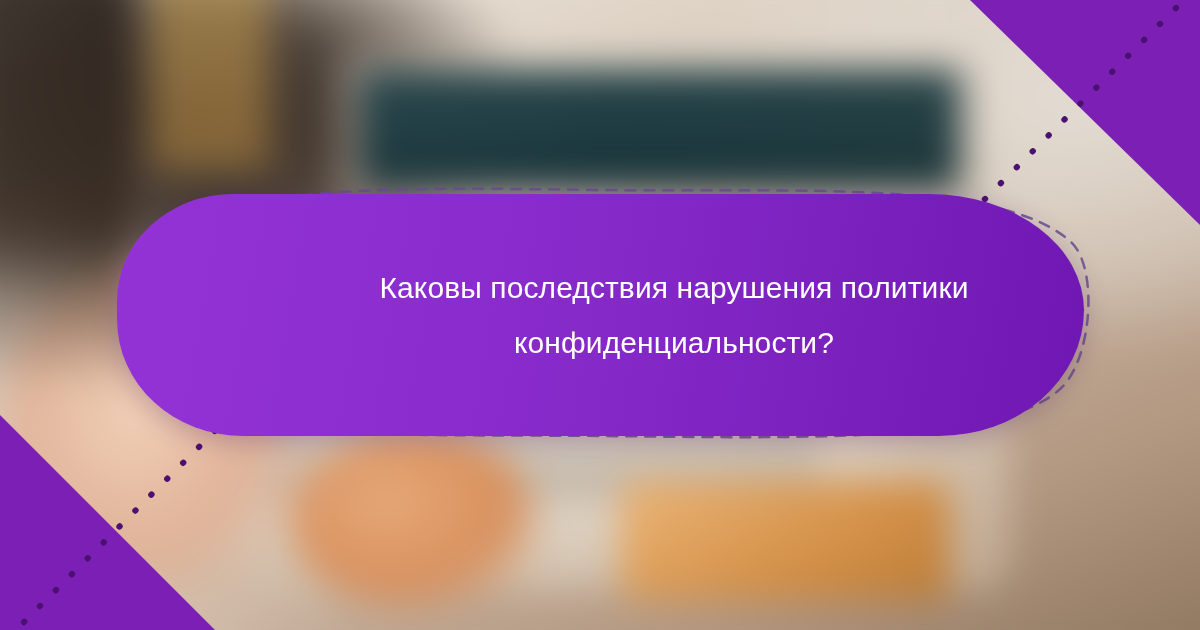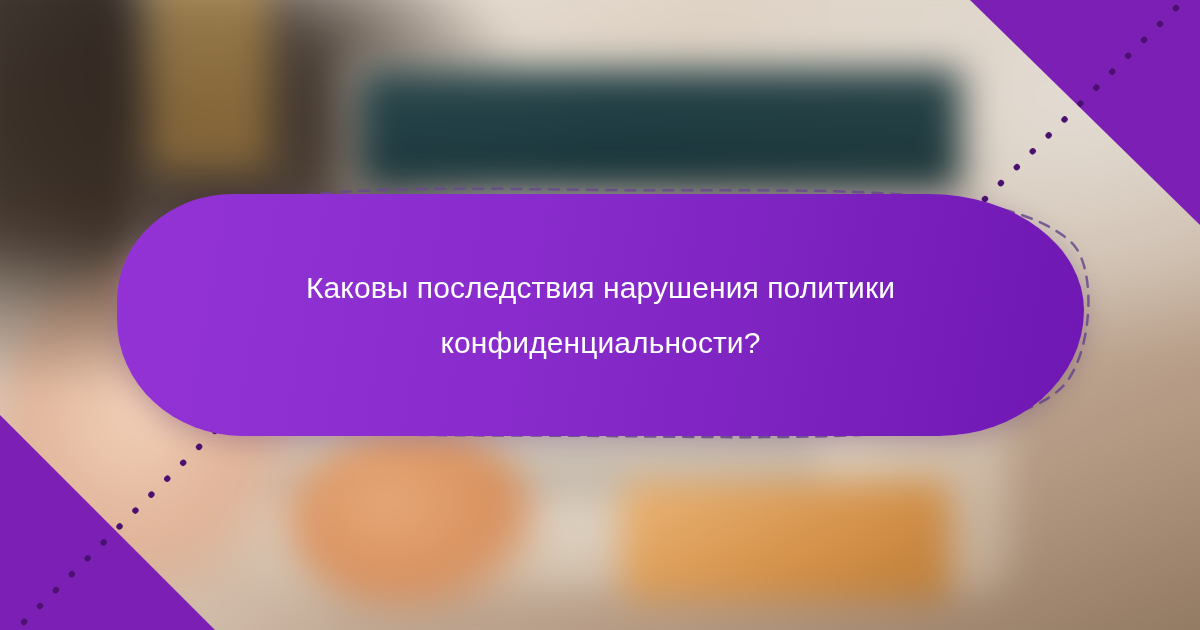--- a/index.html
+++ b/index.html
@@ -201,21 +201,21 @@
     position: absolute;
     left: 14px;
     top: 14px;
     width: 967px;
     height: 242px;
     background: linear-gradient(100deg, #9333d6 0%, #8a2ccd 40%, #7a21bd 75%, #6f17b2 100%);
     border-radius: 120px 160px 150px 130px / 110px 120px 130px 120px;
     box-shadow: 0 6px 26px rgba(60, 10, 95, 0.25);
     display: flex;
     align-items: center;
-    justify-content: center;
+    justify-content: flex-end;
   }
 
   .headline {
     color: #ffffff;
     font-size: 30px;
     line-height: 1.85;
     font-weight: 400;
     text-align: center;
     max-width: 740px;
     letter-spacing: 0.1px;

